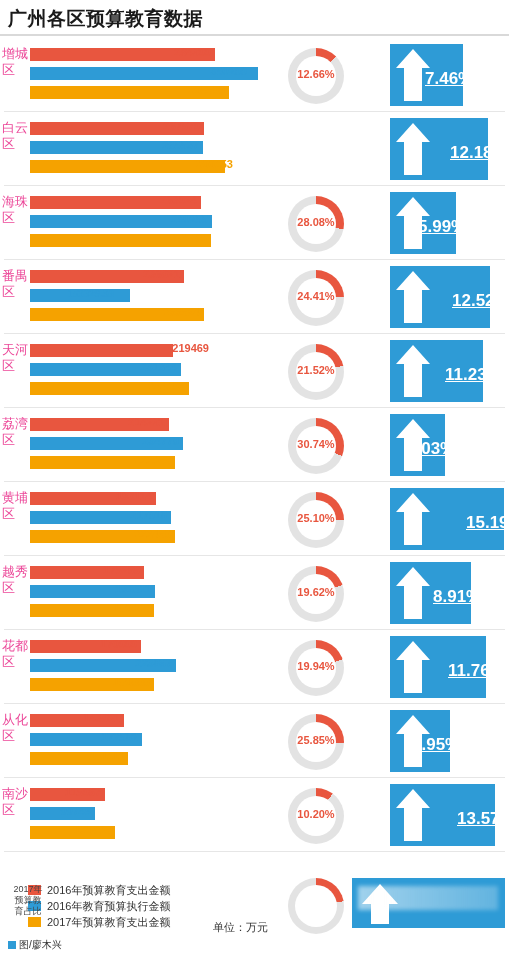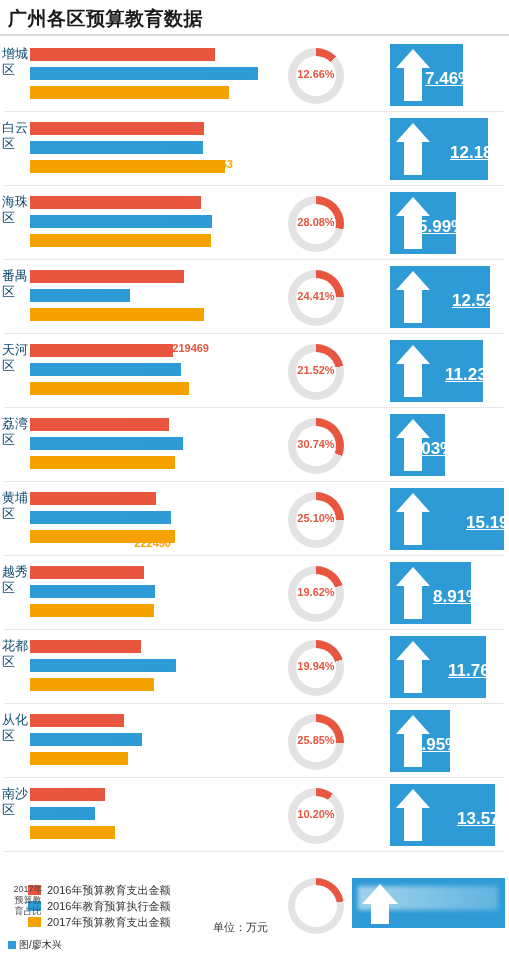--- a/index.html
+++ b/index.html
@@ -3,21 +3,21 @@
 <meta charset="utf-8">
 <style>
   html,body{margin:0;padding:0;}
   body{width:509px;height:956px;background:#ffffff;font-family:"Liberation Sans","DejaVu Sans",sans-serif;overflow:hidden;}
   .page{position:relative;width:433px;height:956px;}
   .title{position:absolute;left:8px;top:6px;font-size:19px;font-weight:bold;color:#1a1a1a;letter-spacing:0.5px;}
   .rule{position:absolute;left:0;top:34px;width:509px;height:2px;background:#d9d9d9;}
   .rows{position:absolute;left:0;top:38px;width:509px;}
   .row{position:relative;height:74px;}
   .rowsep{position:absolute;left:4px;right:4px;bottom:0;height:1px;background:#e6e6e6;}
-  .rowlabel{position:absolute;left:2px;top:8px;width:26px;font-size:13px;color:#0c4a6e;line-height:16px;text-align:left;}
+  .rowlabel{position:absolute;left:2px;top:8px;width:26px;font-size:13px;color:#ec4899;line-height:16px;text-align:left;}
   .bars{position:absolute;left:30px;top:8px;width:230px;height:58px;}
   .bar{position:absolute;height:13px;border-radius:0;}
   .b0{top:2px;background:#e8563f;}
   .b1{top:21px;background:#2e9bd6;}
   .b2{top:40px;background:#f5a200;}
   .bval{position:absolute;font-size:11px;font-weight:bold;white-space:nowrap;}
   .v0{top:0px;color:#e8563f;}
   .v1{top:19px;color:#2e9bd6;}
   .v2{top:38px;color:#f5a200;}
   .donutwrap{position:absolute;left:288px;top:10px;width:56px;height:56px;}
@@ -182,21 +182,21 @@
         <div class="rowsep"></div>
       </div>
       <div class="row">
         <div class="rowlabel">黄埔区</div>
         <div class="bars">
           <div class="bar b0" style="left: 0px; width: 126px;"></div>
           <div class="bval v0" style="left: 122px; transform: translateX(-100%);">193114</div>
           <div class="bar b1" style="left: 0px; width: 141px;"></div>
           <div class="bval v1" style="left: 137px; transform: translateX(-100%);">217018</div>
           <div class="bar b2" style="left: 0px; width: 145px;"></div>
-          <div class="bval v2" style="left: 141px; transform: translateX(-100%); margin-top: 9px;">222450</div>
+          <div class="bval v2" style="left: 141px; transform: translateX(-100%);">222450</div>
         </div>
         <div class="donutwrap">
           <div class="donut" style="background: conic-gradient(rgb(232, 86, 63) 0deg, rgb(232, 86, 63) 90deg, rgb(227, 227, 227) 90deg, rgb(227, 227, 227) 360deg);"></div>
           <div class="donuthole"></div>
           <div class="donutlabel">25.10%</div>
         </div>
         <div class="arrowbox" style="width: 114px;">
           <svg width="36" height="54" viewBox="0 0 36 54" style="position:absolute;left:5px;top:4px;">
             <polygon points="18,1 35,20 27,20 27,53 9,53 9,20 1,20" fill="#ffffff"></polygon>
           </svg>

